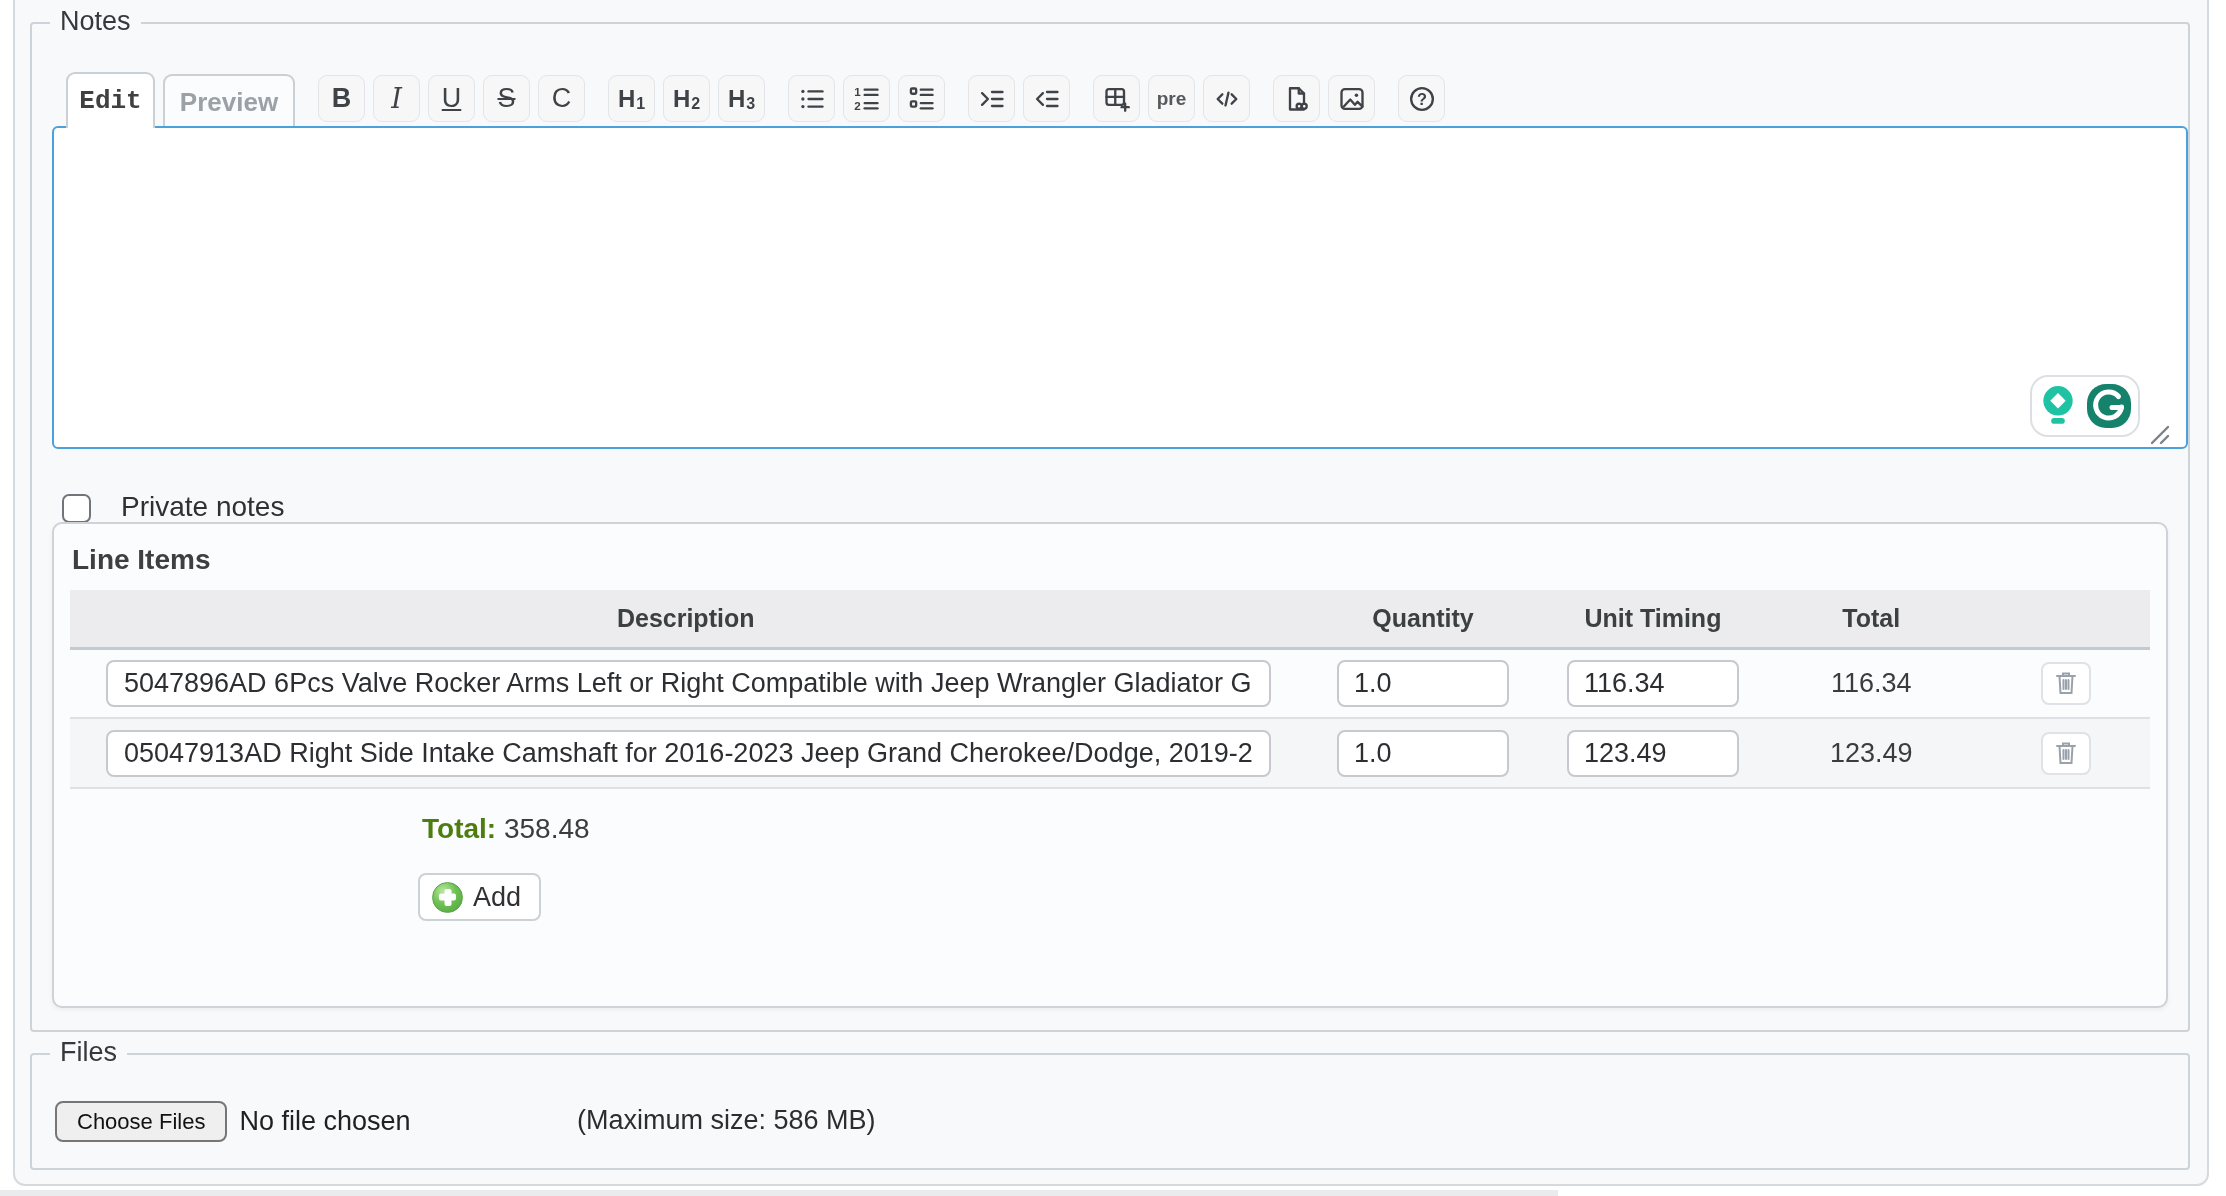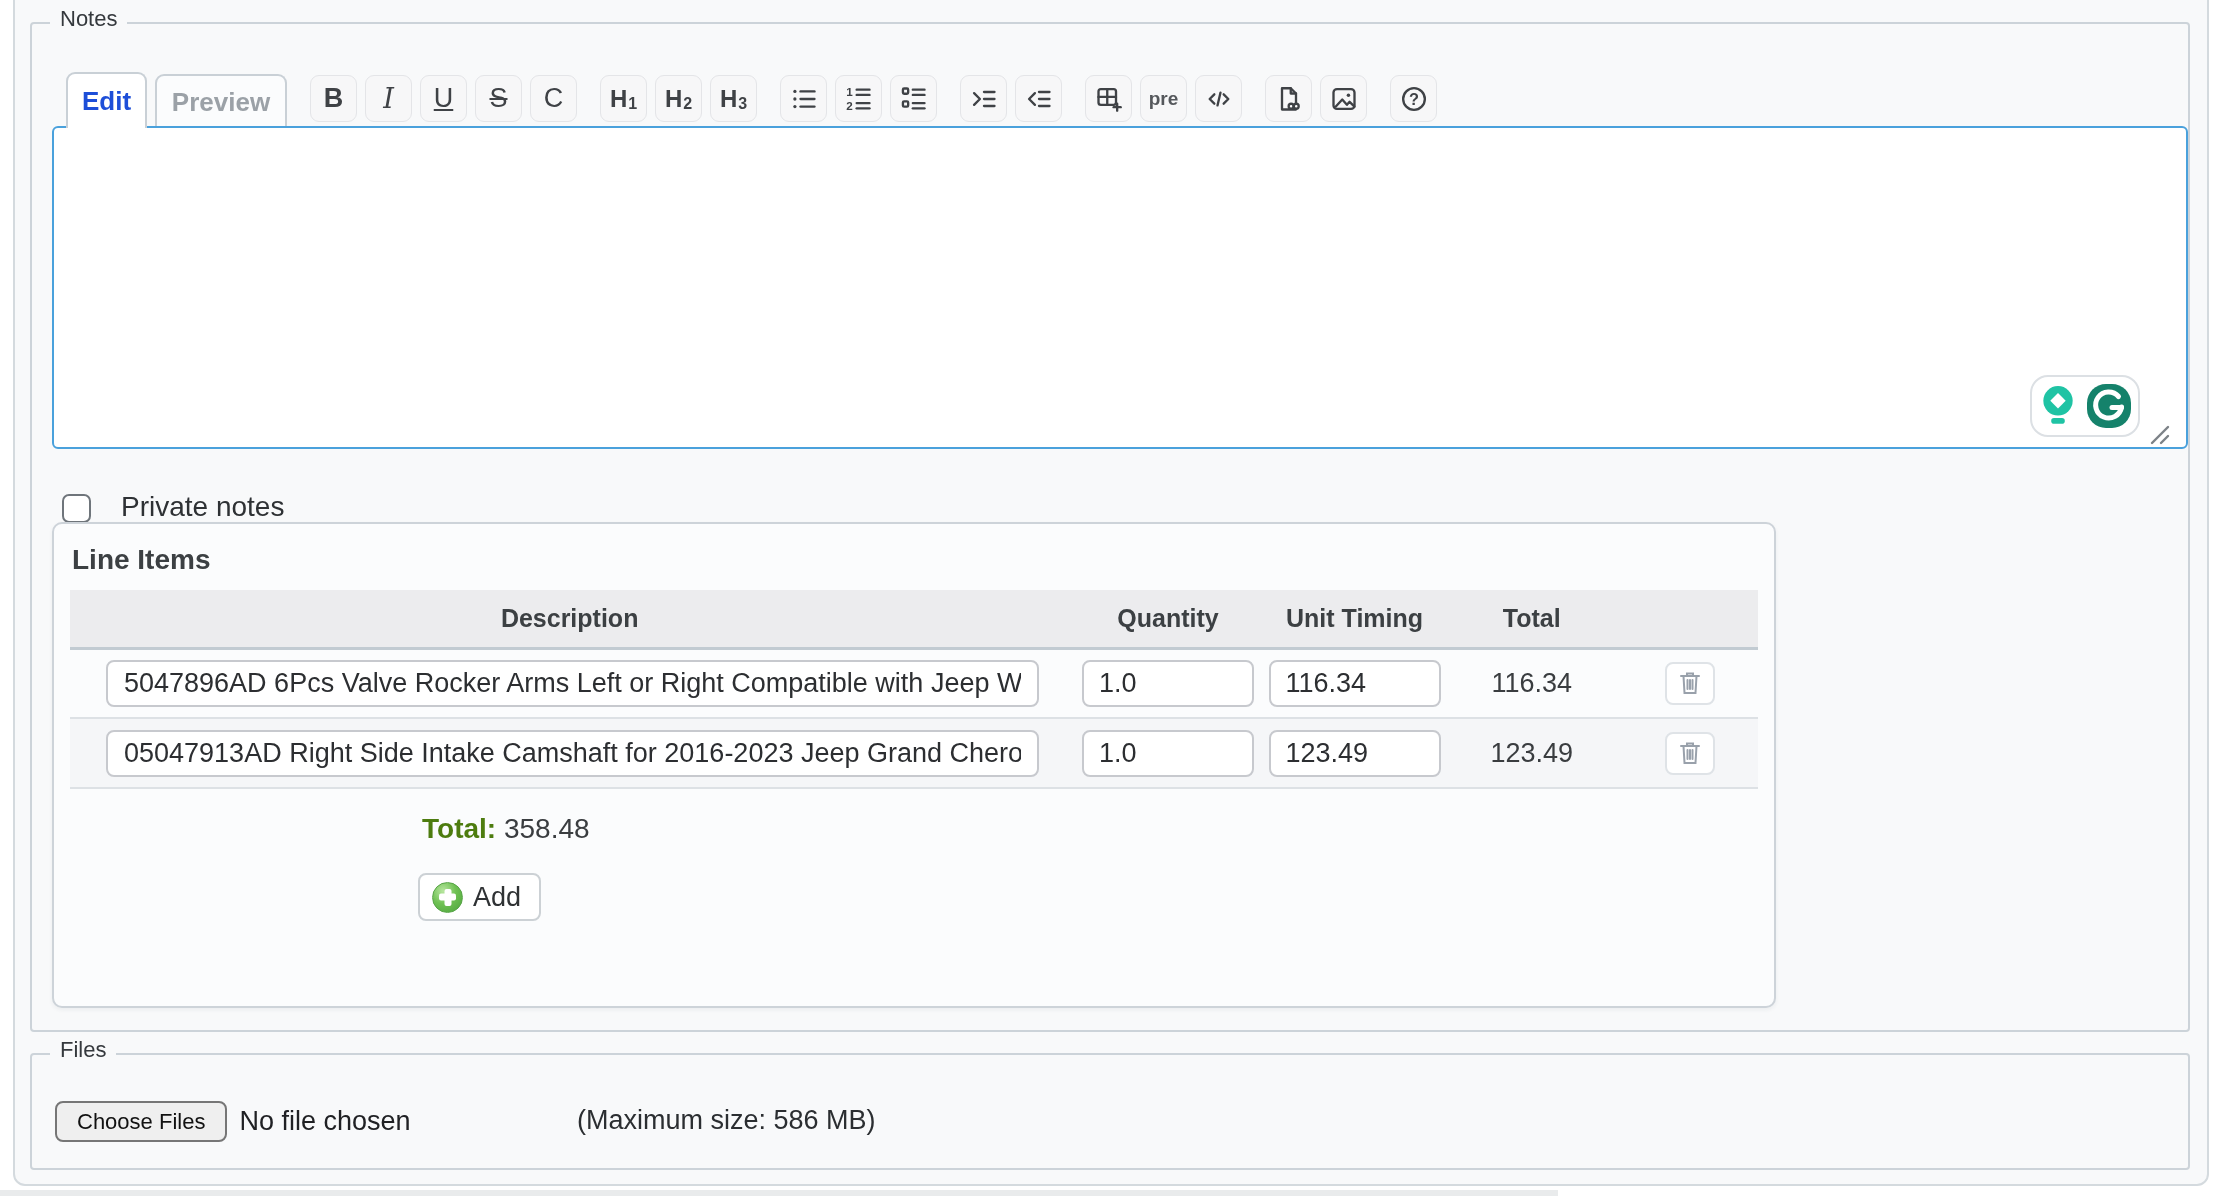--- a/index.html
+++ b/index.html
@@ -7,29 +7,29 @@
   body { font-family:"Liberation Sans", sans-serif; color:#333; }
   .canvas { position:relative; width:2226px; height:1196px; overflow:hidden; background:#fff; }
 
   
   .page-box { position:absolute; left:13px; top:-40px; width:2196px; height:1226px;
     background:#f8f9fa; border:2px solid #d4dade; border-radius:12px; }
 
   
   .fieldset { position:absolute; border:2px solid #ccd3d9; border-radius:4px; }
   .legend { position:absolute; top:-18px; left:18px; background:#f8f9fa; padding:0 10px;
-    font-size:22px; color:#35393d; }
+    font-size:27px; color:#35393d; }
 
   .notes-fieldset { left:30px; top:22px; width:2160px; height:1010px; }
 
   
   .tabbar { position:absolute; left:34px; top:48px; height:56px; display:flex; align-items:flex-end; }
   .tab { display:flex; align-items:center; justify-content:center; font-size:26px; font-weight:bold;
     border:2px solid #c9d0d6; border-bottom:none; border-radius:9px 9px 0 0; }
-  .tab-edit { width:81px; height:56px; background:#fff; color:#1d4ed8; position:relative; z-index:3; }
+  .tab-edit { width:89px; height:56px; background:#fff; color:#404040; position:relative; z-index:3;font-family:Liberation Mono, monospace; }
   .tab-preview { width:132px; height:54px; background:#fbfcfd; color:#9ba1a7; margin-left:8px; }
   .tb-group { display:flex; gap:8px; margin-left:23px; margin-bottom:6px; }
   .tb-btn { width:47px; height:47px; background:#f7f7f8; border:1px solid #e4e5e8; border-radius:9px;
     display:flex; align-items:center; justify-content:center; color:#3f4246; font-size:27px; cursor:pointer; }
   .tb-btn svg { display:block; }
   .g-b { font-weight:bold; }
   .g-i { font-family:"DejaVu Serif", serif; font-style:italic; }
   .g-u { text-decoration:underline; }
   .g-s { text-decoration:line-through; }
   .g-h { font-size:24px; font-weight:bold; display:flex; align-items:baseline; }
@@ -45,21 +45,21 @@
     justify-content:center; gap:6px; }
   .resize-handle { position:absolute; right:18px; bottom:4px; width:26px; height:24px; }
 
   
   .private-row { position:absolute; left:30px; top:467px; display:flex; align-items:flex-end; gap:30px; }
   .private-checkbox { width:29px; height:29px; appearance:none; -webkit-appearance:none;
     border:2.5px solid #6f757b; border-radius:7px; background:#fff; cursor:pointer; }
   .private-label { font-size:28px; color:#2e3134; }
 
   
-  .line-items-box { position:absolute; left:20px; top:498px; width:1724px; height:486px;
+  .line-items-box { position:absolute; left:20px; top:498px; width:2116px; height:486px;
     background:#fbfcfd; border:2px solid #cdd3d9; border-radius:10px;
     box-shadow:0 2px 4px rgba(40,50,60,.06); padding:16px; }
   .li-title { font-size:28px; font-weight:bold; color:#3c4043; margin:4px 0 14px 2px; }
   table.li-table { width:100%; border-collapse:collapse; }
   .li-table th { background:#ececee; font-size:25px; font-weight:bold; color:#3c4043;
     text-align:center; height:58px; border-bottom:3px solid #c2cbd2; }
   .li-table td { height:70px; border-bottom:2px solid #dde1e5; text-align:center; }
   .li-table tr.alt td { background:#f5f6f8; }
   .desc-cell { text-align:left !important; }
   .desc-input { margin-left:36px; width:calc(100% - 66px); height:47px; font-size:27px; color:#2c2e31;

